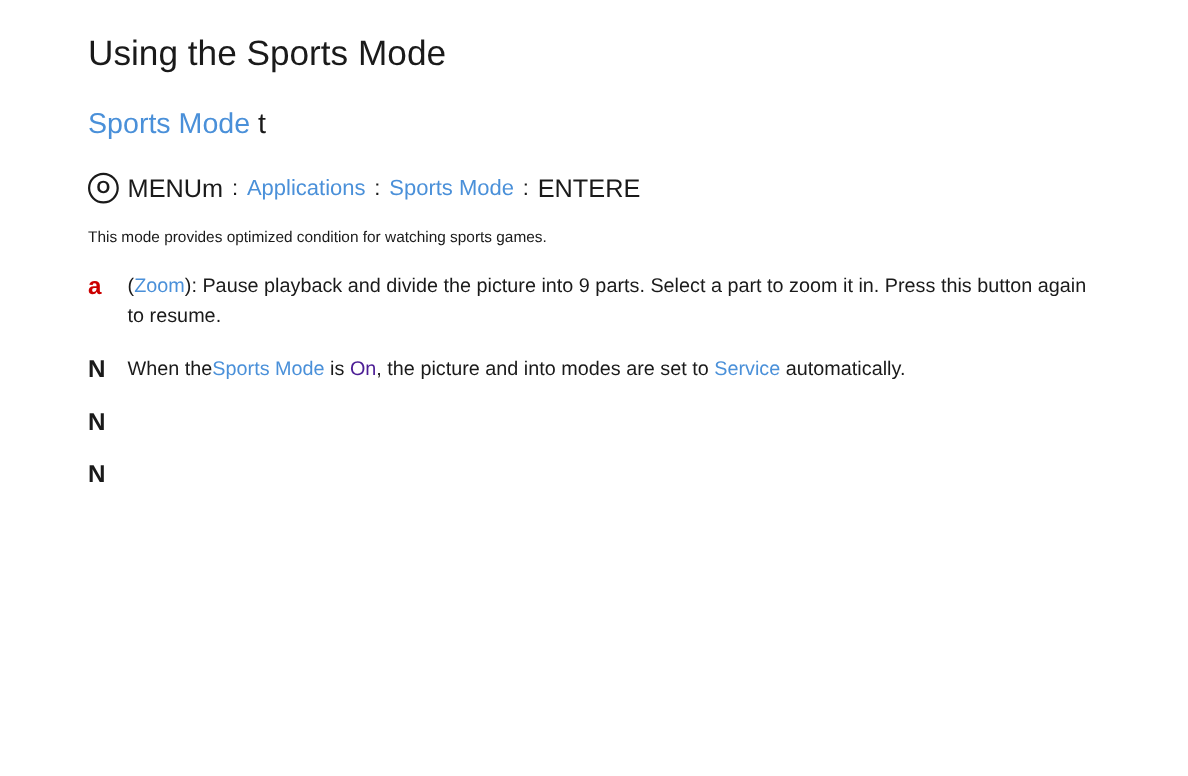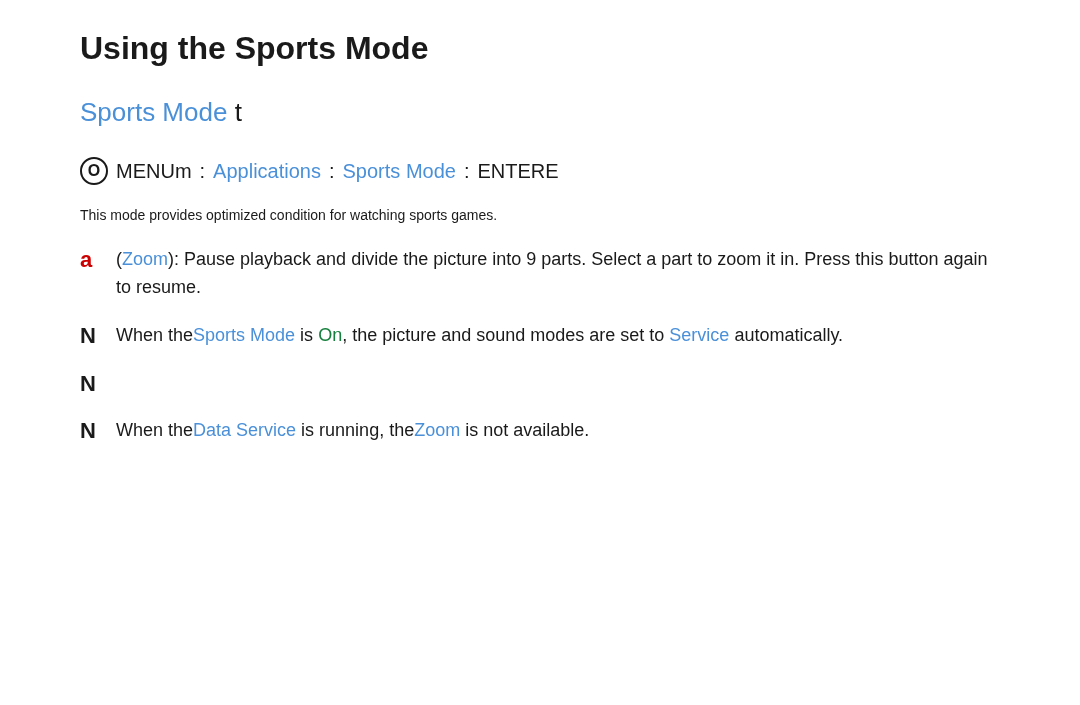--- a/index.html
+++ b/index.html
@@ -14,21 +14,21 @@
       background: #ffffff;
       font-family: Arial, sans-serif;
       font-size: 18px;
       color: #1a1a1a;
       padding: 30px 80px;
       overflow: hidden;
     }
 
     .page-title {
       font-size: 32px;
-      font-weight: bold;
+      font-weight: normal;
       color: #1a1a1a;
       margin-bottom: 30px;
     }
 
     .section-heading {
       font-size: 26px;
       color: #4a90d9;
       margin-bottom: 29px;
     }
 
@@ -51,21 +51,21 @@
       border-radius: 50%;
       display: flex;
       align-items: center;
       justify-content: center;
       font-size: 16px;
       font-weight: bold;
       flex-shrink: 0;
     }
 
     .menu-path .menu-text {
-      font-size: 20px;
+      font-size: 23px;
       color: #1a1a1a;
     }
 
     .blue-link {
       color: #4a90d9;
     }
 
     .separator {
       color: #1a1a1a;
     }
@@ -127,22 +127,21 @@
 
 <p class="description-text">This mode provides optimized condition for watching sports games.</p>
 
 <div id="notes-container">
     <div class="note-item">
       <span class="note-letter red">a</span>
       <span class="note-text"><span> (</span><span style="color: rgb(74, 144, 217);">Zoom</span><span>): Pause playback and divide the picture into 9 parts. Select a part to zoom it in. Press this button again to resume.</span></span>
     </div>
     <div class="note-item">
       <span class="note-letter">N</span>
-      <span class="note-text"><span>When the</span><span style="color: rgb(74, 144, 217);">Sports Mode</span><span> is </span><span style="color: #15803d;">On</span><span>, the picture and sound modes are set to </span><span style="color: rgb(74, 144, 217);">Service</span><span>  automatically.</span></span>
+      <span class="note-text"><span>When the</span><span style="color: rgb(74, 144, 217);">Sports Mode</span><span> is </span><span style="color: #4c1d95;">On</span><span>, the picture and into modes are set to </span><span style="color: rgb(74, 144, 217);">Service</span><span>  automatically.</span></span>
     </div>
     <div class="note-item">
       <span class="note-letter">N</span>
     </div>
     <div class="note-item">
       <span class="note-letter">N</span>
-      <span class="note-text"><span>When the</span><span style="color: rgb(74, 144, 217);">Data Service</span><span> is running, the</span><span style="color: rgb(74, 144, 217);">Zoom</span><span> is not available.</span></span>
     </div>
   </div>
 
 </body></html>

